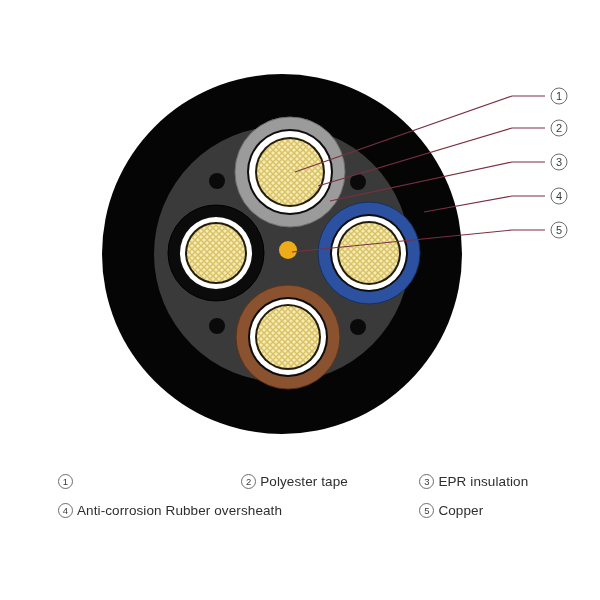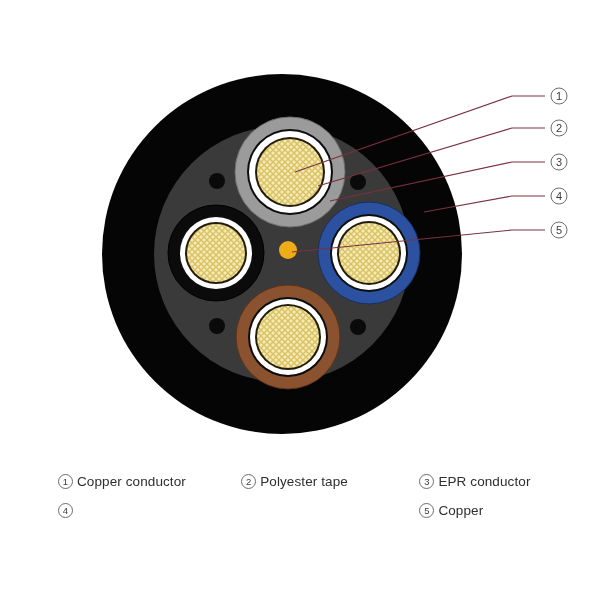--- a/index.html
+++ b/index.html
@@ -159,34 +159,34 @@
           <circle cx="559" cy="230" r="8" fill="#ffffff" stroke="#6d6d6d" stroke-width="1"></circle>
           <text x="559" y="234" text-anchor="middle" class="callout-num-text">5</text>
         </g>
       </g>
   </svg>
 
   <div class="legend">
     <div class="legend-row">
       <div class="legend-cell c1">
         <span class="num-badge">1</span>
-        <span>Copper conductor</span>
       </div>
       <div class="legend-cell c2">
         <span class="num-badge">2</span>
         <span>Polyester tape</span>
       </div>
       <div class="legend-cell c3">
         <span class="num-badge">3</span>
-        <span>EPR conductor</span>
+        <span>EPR insulation</span>
       </div>
     </div>
     <div class="legend-row">
       <div class="legend-cell wide">
         <span class="num-badge">4</span>
+        <span>Anti-corrosion Rubber oversheath</span>
       </div>
       <div class="legend-cell c3">
         <span class="num-badge">5</span>
         <span>Copper</span>
       </div>
     </div>
   </div>
 </div>
 
 </body></html>

